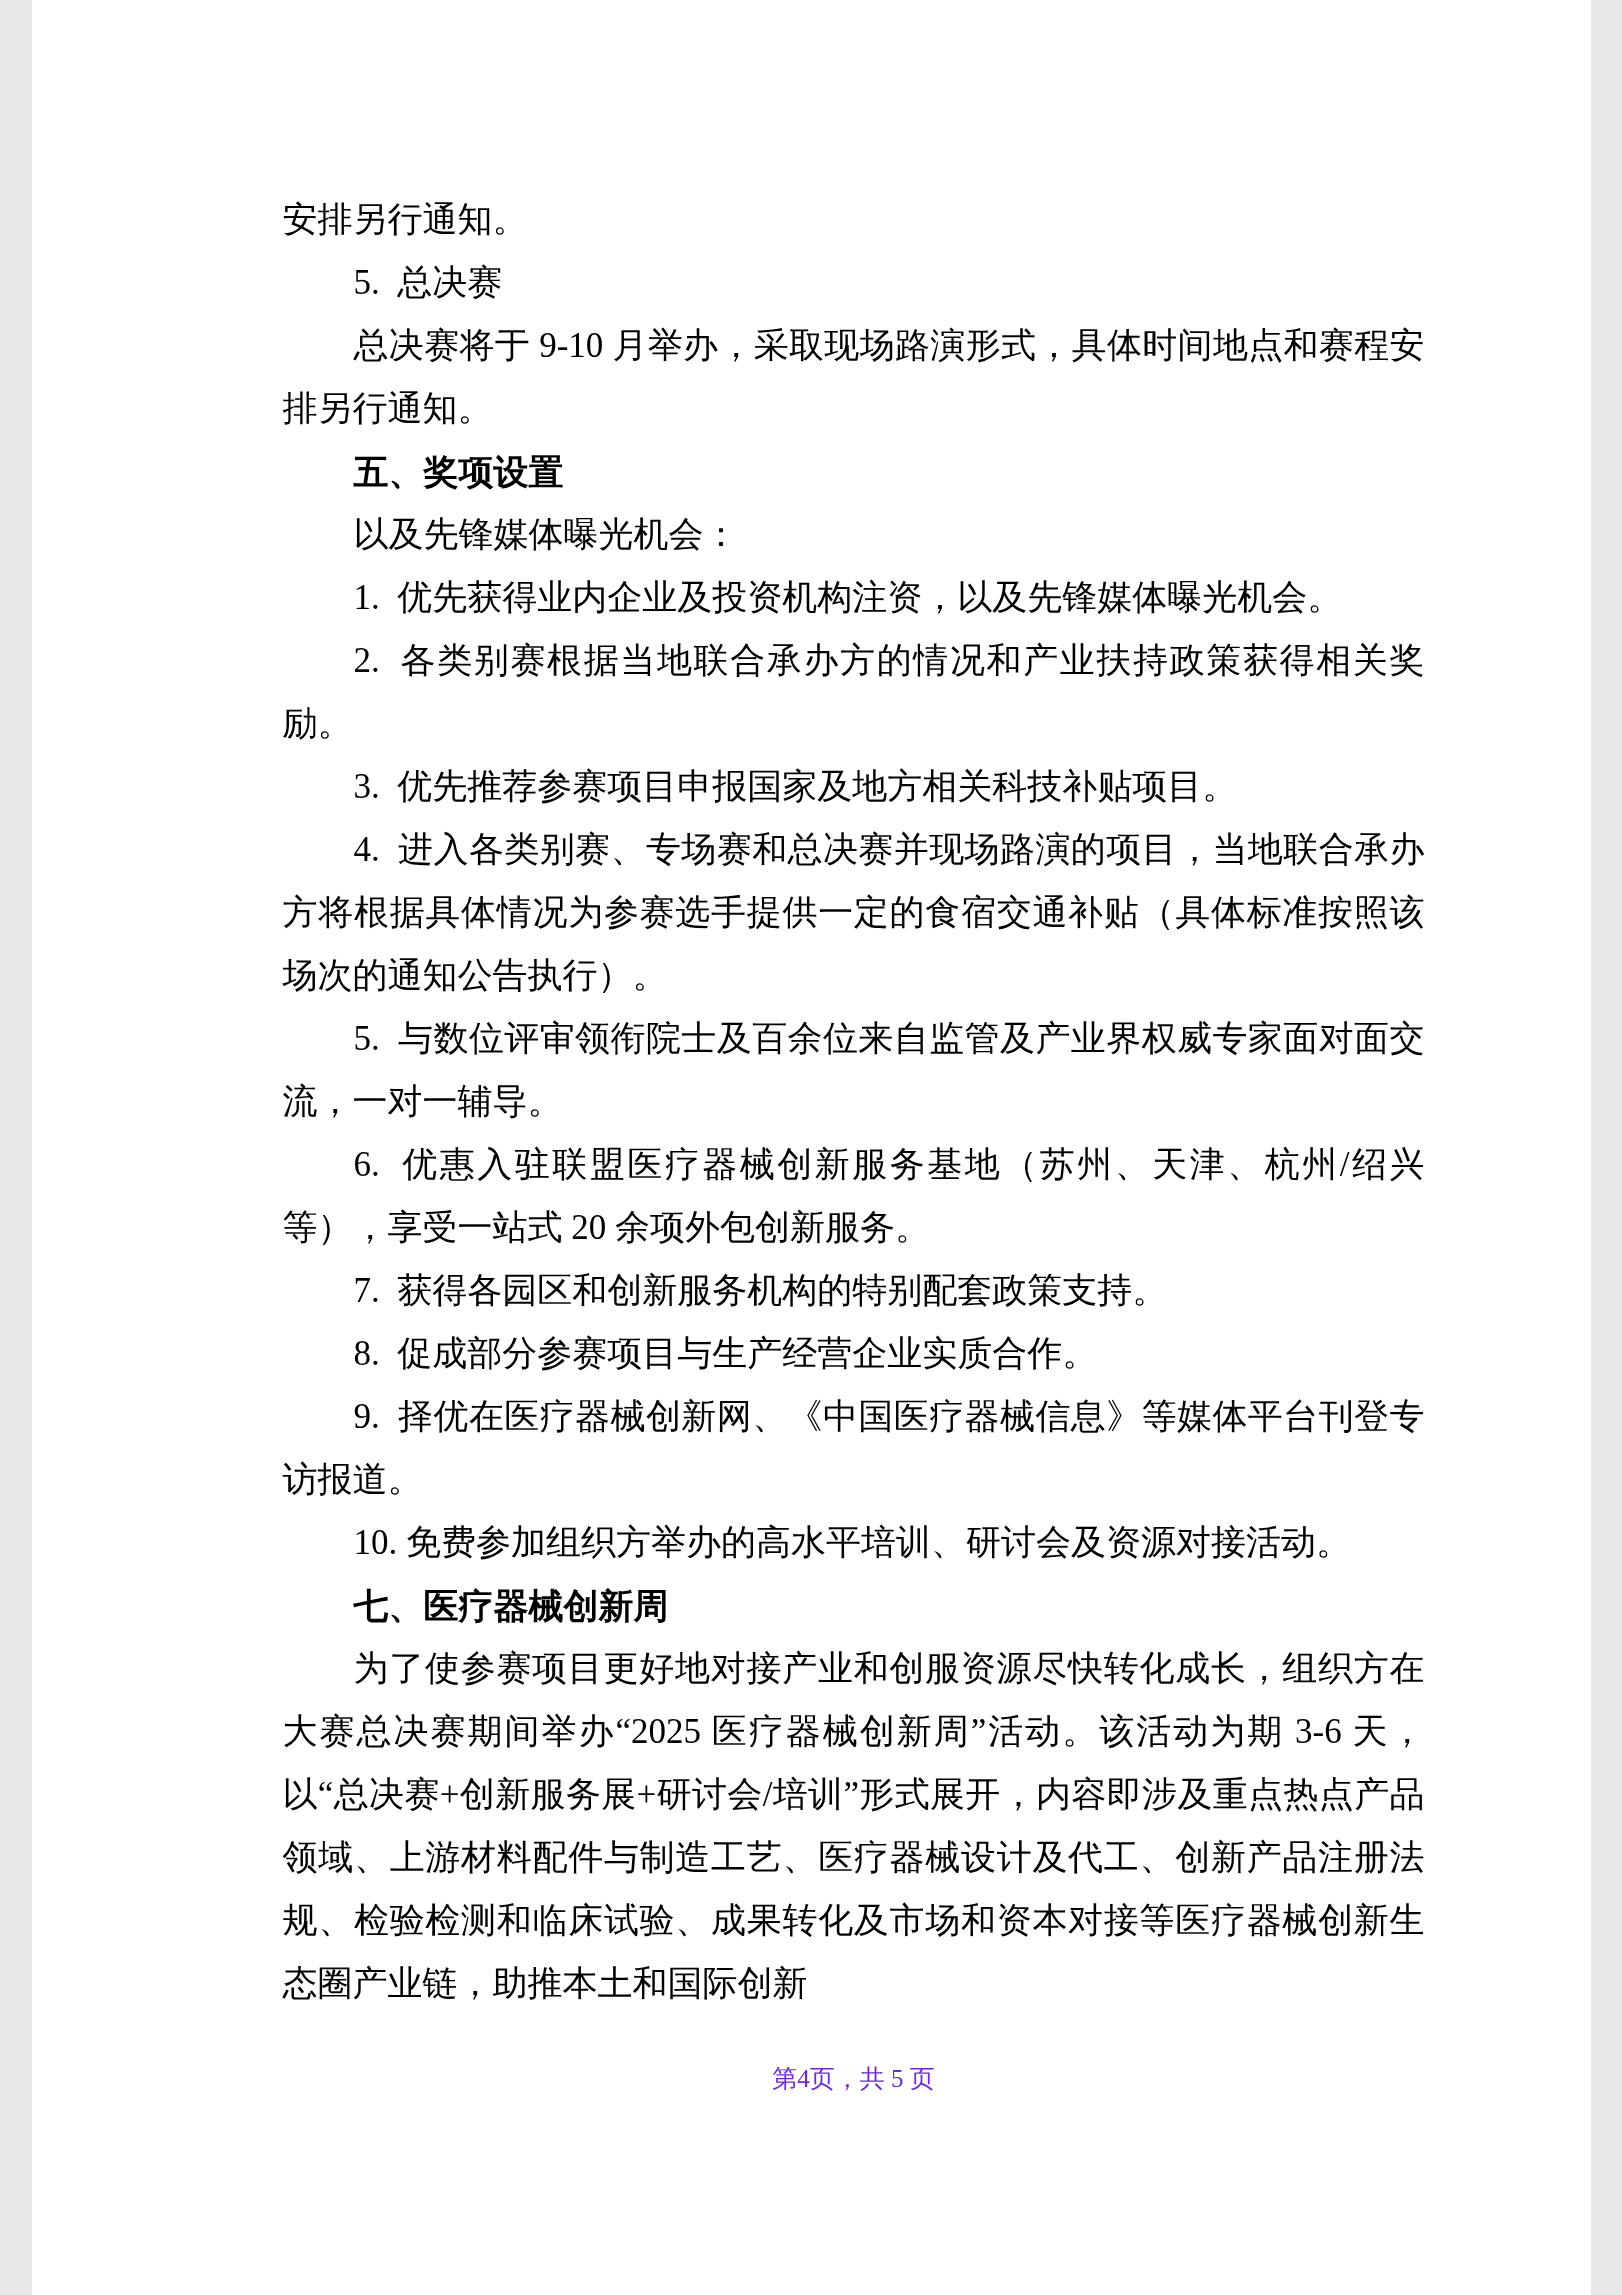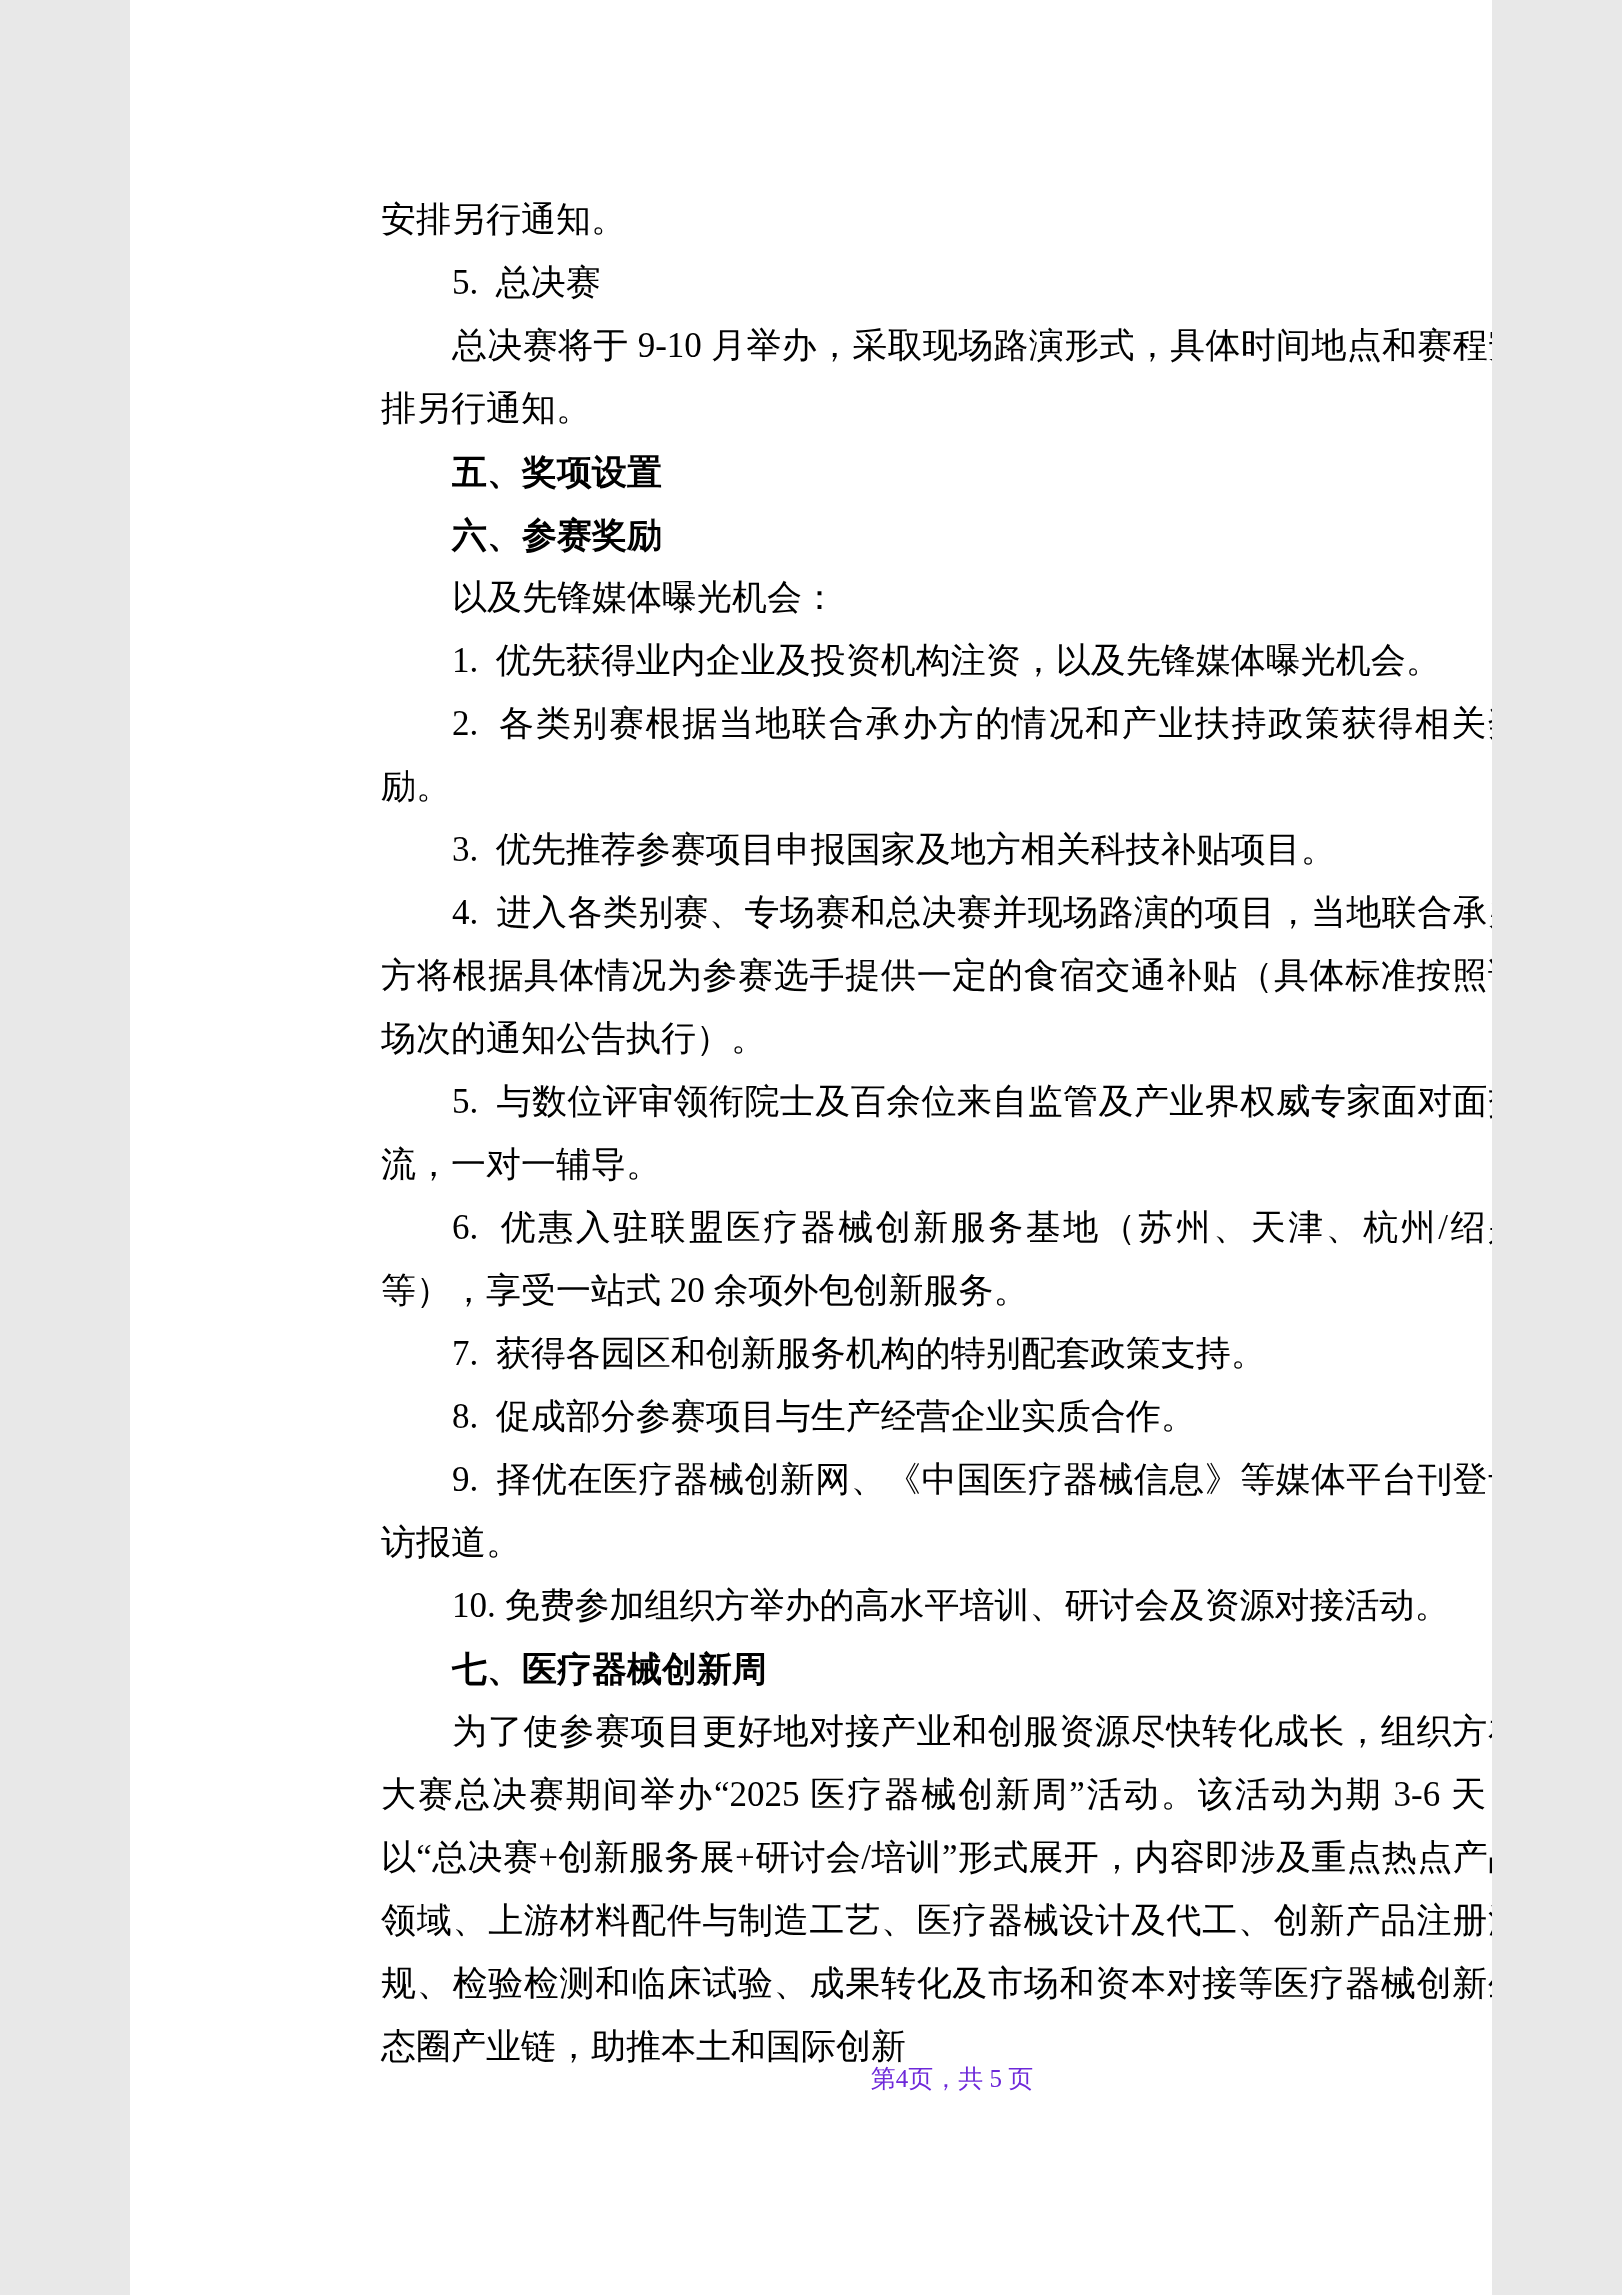--- a/index.html
+++ b/index.html
@@ -2,21 +2,21 @@
 <html style="font-size:10.5px"><head>
 <meta charset="utf-8">
 <style>
   html, body {
     margin: 0;
     padding: 0;
     background: #e8e8e8;
   }
   .page {
     position: relative;
-    width: 1362px;
+    width: 1559px;
     height: 2295px;
     margin: 0 auto;
     background: #ffffff;
     overflow: hidden;
   }
   .doc-body {
     position: absolute;
     left: 251px;
     top: 188px;
     width: 1142px;
@@ -51,21 +51,20 @@
 </head>
 <body>
 
 <div class="page">
   <div class="doc-body">
 
   <p class="para plain">安排另行通知。</p>
       <p class="para indent">5.&nbsp;&nbsp;总决赛</p>
       <p class="para indent">总决赛将于 9-10 月举办，采取现场路演形式，具体时间地点和赛程安排另行通知。</p>
       <p class="para heading">五、奖项设置</p>
-      <p class="para heading">六、参赛奖励</p>
       <p class="para indent">以及先锋媒体曝光机会：</p>
       <p class="para indent">1.&nbsp;&nbsp;优先获得业内企业及投资机构注资，以及先锋媒体曝光机会。</p>
       <p class="para indent">2.&nbsp;&nbsp;各类别赛根据当地联合承办方的情况和产业扶持政策获得相关奖励。</p>
       <p class="para indent">3.&nbsp;&nbsp;优先推荐参赛项目申报国家及地方相关科技补贴项目。</p>
       <p class="para indent">4.&nbsp;&nbsp;进入各类别赛、专场赛和总决赛并现场路演的项目，当地联合承办方将根据具体情况为参赛选手提供一定的食宿交通补贴（具体标准按照该场次的通知公告执行）。</p>
       <p class="para indent">5.&nbsp;&nbsp;与数位评审领衔院士及百余位来自监管及产业界权威专家面对面交流，一对一辅导。</p>
       <p class="para indent">6.&nbsp;&nbsp;优惠入驻联盟医疗器械创新服务基地（苏州、天津、杭州/绍兴等），享受一站式 20 余项外包创新服务。</p>
       <p class="para indent">7.&nbsp;&nbsp;获得各园区和创新服务机构的特别配套政策支持。</p>
       <p class="para indent">8.&nbsp;&nbsp;促成部分参赛项目与生产经营企业实质合作。</p>
       <p class="para indent">9.&nbsp;&nbsp;择优在医疗器械创新网、《中国医疗器械信息》等媒体平台刊登专访报道。</p>

